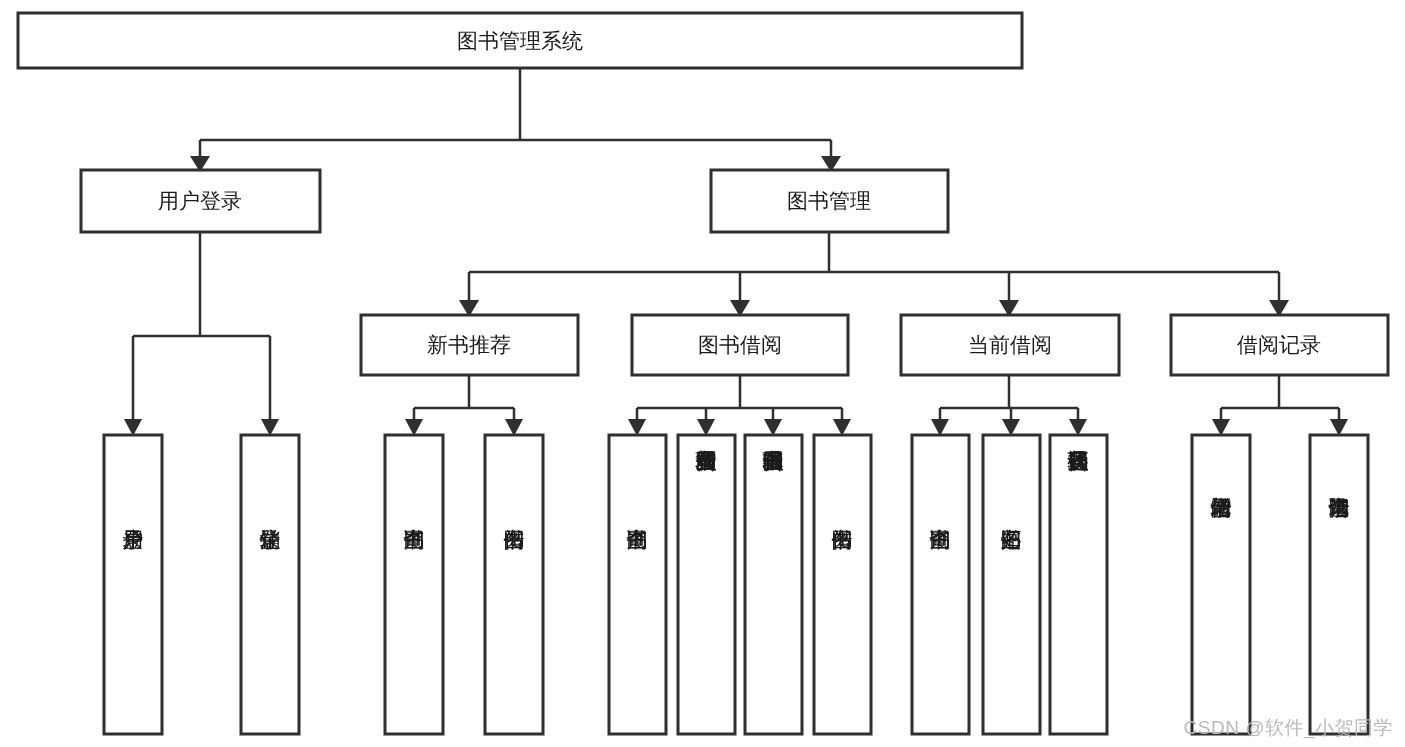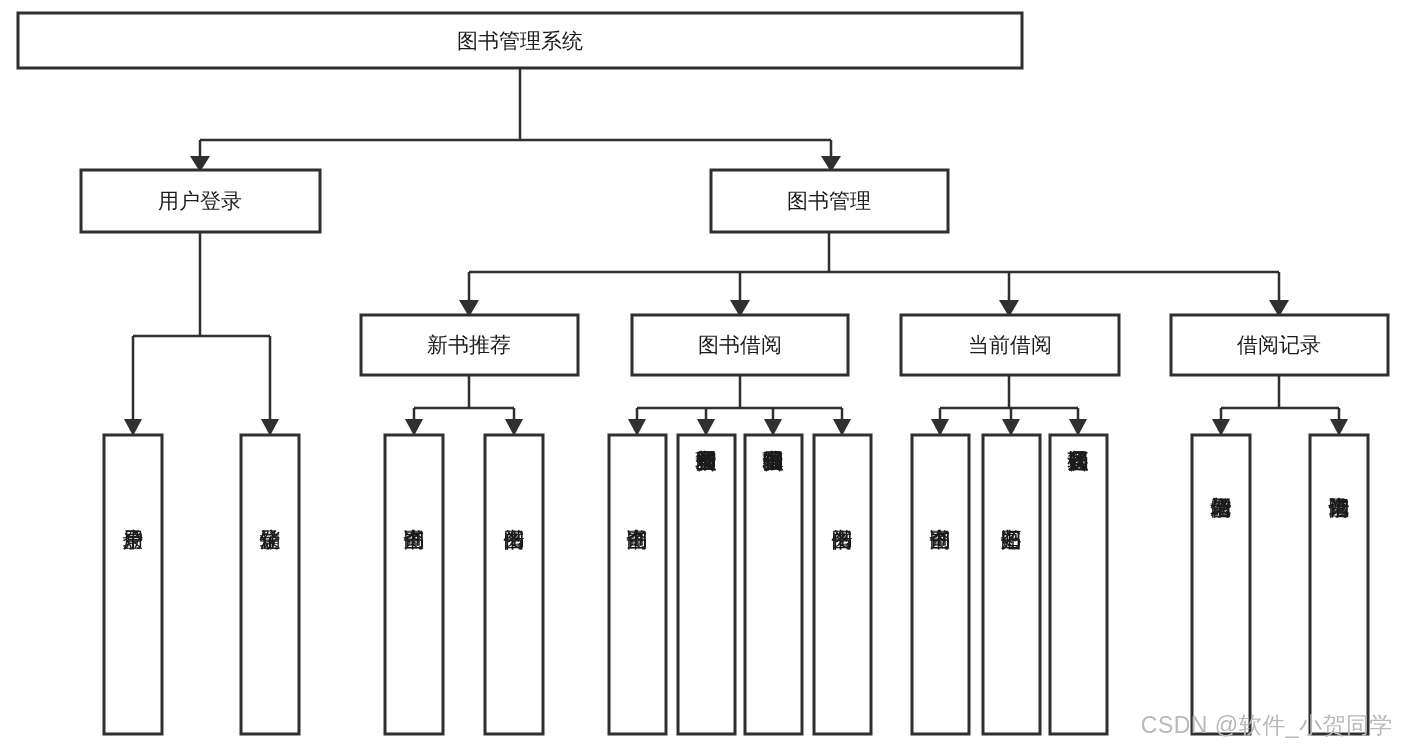--- a/index.html
+++ b/index.html
@@ -44,21 +44,21 @@
     font-family: "Liberation Sans", "DejaVu Sans", sans-serif;
     fill: #1b1b1b;
     font-size: 21px;
     text-anchor: middle;
   }
   .watermark {
     position: absolute;
     right: 12px;
     bottom: 6px;
     font-family: "Liberation Sans", "DejaVu Sans", sans-serif;
-    font-size: 23px;
+    font-size: 19px;
     color: #b9b9b9;
     letter-spacing: 0.5px;
     white-space: nowrap;
     pointer-events: none;
   }
 </style>
 </head>
 <body>
 
 <svg id="diagram" viewBox="0 0 1405 747" xmlns="http://www.w3.org/2000/svg">

